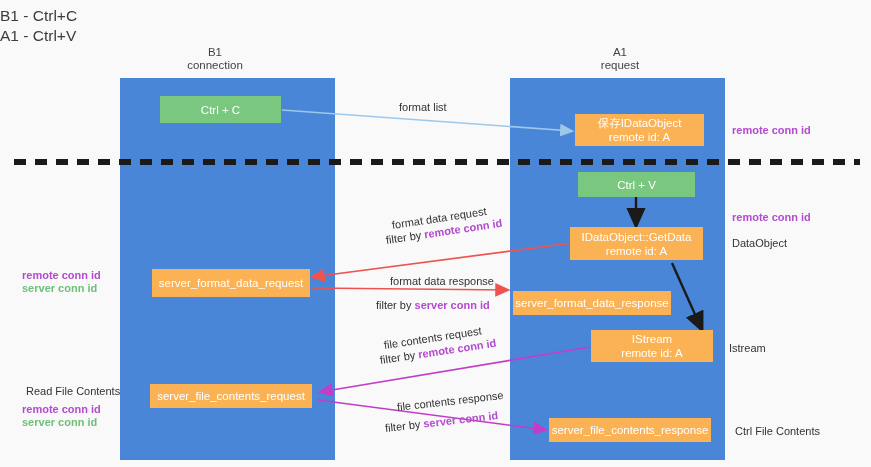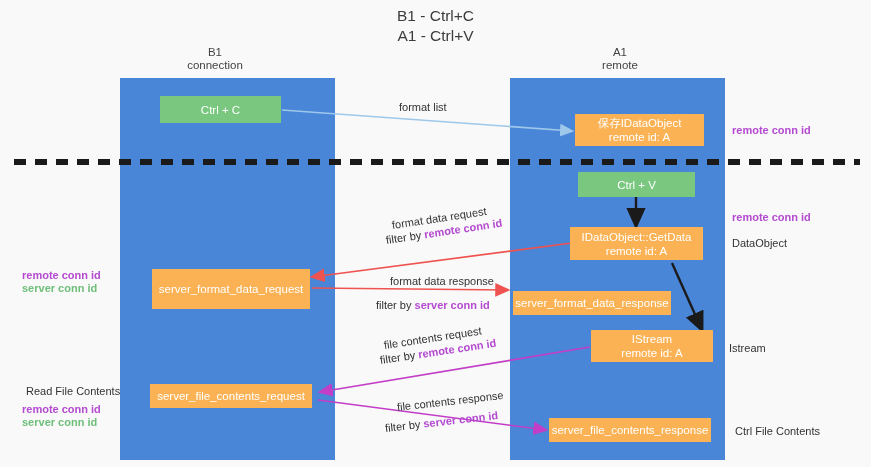--- a/index.html
+++ b/index.html
@@ -12,21 +12,21 @@
   }
   #stage{position:absolute;left:0;top:0;width:871px;height:467px;}
 
   
   .lane{position:absolute;background:#4a86d8;}
   .lane-title{
     position:absolute;text-align:center;color:#444;font-size:11.5px;
     line-height:13px;white-space:pre-line;
   }
   .heading{
-    position:absolute;left:0;right:0;top:6px;text-align:center;
+    position:absolute;left:0;right:0;top:6px;
     color:#3c3c3c;font-size:15.5px;line-height:20px;white-space:pre-line;
   }
 
   
   .node{
     position:absolute;box-sizing:border-box;
     display:flex;flex-direction:column;align-items:center;justify-content:center;
     color:#ffffff;font-size:11.5px;line-height:14px;text-align:center;
   }
   .node.green{background:#7ac77f;}
@@ -48,21 +48,21 @@
 <body>
 
 <div id="stage">
 
   <div class="heading">B1 - Ctrl+C
 A1 - Ctrl+V</div>
 
   <div class="lane-title" style="left:145px;top:46px;width:140px;">B1
 connection</div>
   <div class="lane-title" style="left:550px;top:46px;width:140px;">A1
-remote</div>
+request</div>
 
   <div class="lane" style="left:120px;top:78px;width:215px;height:382px;"></div>
   <div class="lane" style="left:510px;top:78px;width:215px;height:382px;"></div>
 
   <svg class="overlay" viewBox="0 0 871 467">
     <defs>
       <marker id="ah-blue" markerWidth="9" markerHeight="9" refX="7.5" refY="4" orient="auto">
         <path d="M0,0 L9,4 L0,8 z" fill="#9ec8ea"></path>
       </marker>
       <marker id="ah-black" markerWidth="9" markerHeight="9" refX="7.5" refY="4" orient="auto">
@@ -106,21 +106,21 @@
 
   <div class="node green" style="left:578px;top:172px;width:117px;height:25px;">
     <span>Ctrl + V</span>
   </div>
 
   <div class="node orange" style="left:570px;top:227px;width:133px;height:33px;">
     <span>IDataObject::GetData</span>
     <span class="l2">remote id: A</span>
   </div>
 
-  <div class="node orange" style="left:152px;top:269px;width:158px;height:40px;">
+  <div class="node orange" style="left:152px;top:269px;width:158px;height:28px;">
     <span>server_format_data_request</span>
   </div>
 
   <div class="node orange" style="left:513px;top:291px;width:158px;height:24px;">
     <span>server_format_data_response</span>
   </div>
 
   <div class="node orange" style="left:591px;top:330px;width:122px;height:32px;">
     <span>IStream</span>
     <span class="l2">remote id: A</span>

